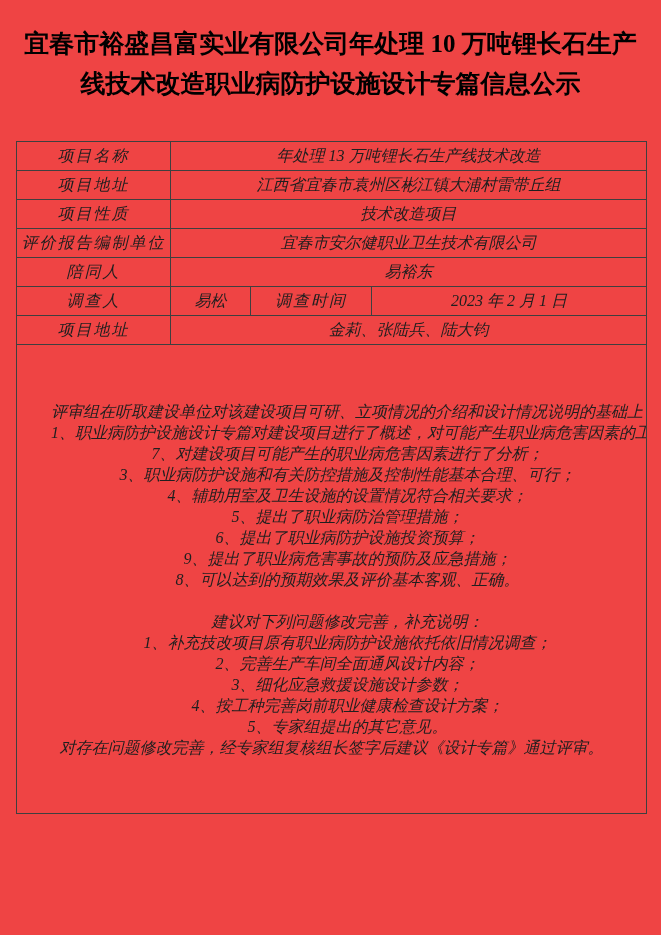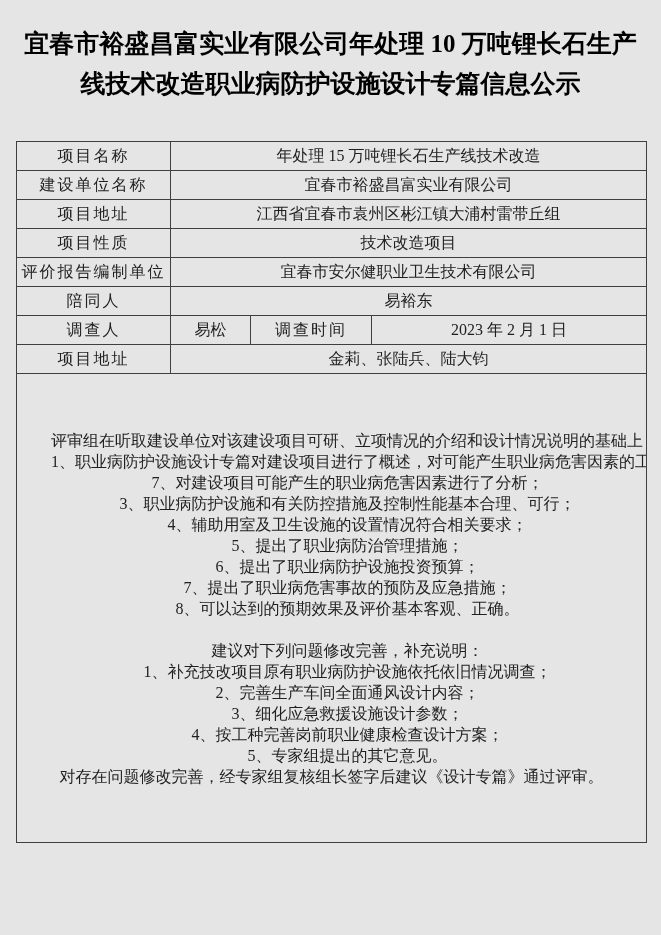--- a/index.html
+++ b/index.html
@@ -4,40 +4,41 @@
 <style>
   html, body {
     margin: 0;
     padding: 0;
     background: #ffffff;
   }
   .page {
     position: relative;
     width: 661px;
     height: 935px;
-    background: #e5e5e5;
+    background: #ef4444;
     font-family: "Liberation Serif", "DejaVu Serif", serif;
     color: #1c1c1c;
     overflow: hidden;
   }
   .doc-title {
     margin: 24px 16px 0 16px;
     text-align: center;
     font-size: 25px;
     font-weight: bold;
     line-height: 40px;
     color: #000000;
   }
   table.info-table {
     position: absolute;
     left: 16px;
     top: 141px;
     width: 630px;
     border-collapse: collapse;
     table-layout: fixed;
+    font-style: italic;
   }
   table.info-table td {
     border: 1px solid #3f3f3f;
     font-size: 16px;
     text-align: center;
     vertical-align: middle;
     padding: 0 2px;
     color: #1f1f1f;
     overflow: hidden;
     white-space: nowrap;
@@ -80,25 +81,21 @@
   <table class="info-table">
     <colgroup>
       <col style="width:154px">
       <col style="width:80px">
       <col style="width:121px">
       <col style="width:275px">
     </colgroup>
     <tbody>
       <tr class="info-row">
         <td class="label-cell">项目名称</td>
-        <td colspan="3">年处理 15 万吨锂长石生产线技术改造</td>
-      </tr>
-      <tr class="info-row">
-        <td class="label-cell">建设单位名称</td>
-        <td colspan="3">宜春市裕盛昌富实业有限公司</td>
+        <td colspan="3">年处理 13 万吨锂长石生产线技术改造</td>
       </tr>
       <tr class="info-row">
         <td class="label-cell">项目地址</td>
         <td colspan="3">江西省宜春市袁州区彬江镇大浦村雷带丘组</td>
       </tr>
       <tr class="info-row">
         <td class="label-cell">项目性质</td>
         <td colspan="3">技术改造项目</td>
       </tr>
       <tr class="info-row">
@@ -121,21 +118,21 @@
       </tr>
       <tr>
         <td colspan="4" class="opinion-cell">
           <p>评审组在听取建设单位对该建设项目可研、立项情况的介绍和设计情况说明的基础上，查阅了有关资料，评审了《设计专篇》，经过认真讨论，形成以下意见：</p>
           <p>1、职业病防护设施设计专篇对建设项目进行了概述，对可能产生职业病危害因素的工作场所、工艺设备、原辅材料等进行了描述；</p>
           <p>7、对建设项目可能产生的职业病危害因素进行了分析；</p>
           <p>3、职业病防护设施和有关防控措施及控制性能基本合理、可行；</p>
           <p>4、辅助用室及卫生设施的设置情况符合相关要求；</p>
           <p>5、提出了职业病防治管理措施；</p>
           <p>6、提出了职业病防护设施投资预算；</p>
-          <p>7、提出了职业病危害事故的预防及应急措施；</p>
+          <p>9、提出了职业病危害事故的预防及应急措施；</p>
           <p>8、可以达到的预期效果及评价基本客观、正确。</p>
           <p class="suggest-heading">建议对下列问题修改完善，补充说明：</p>
           <p>1、补充技改项目原有职业病防护设施依托依旧情况调查；</p>
           <p>2、完善生产车间全面通风设计内容；</p>
           <p>3、细化应急救援设施设计参数；</p>
           <p>4、按工种完善岗前职业健康检查设计方案；</p>
           <p>5、专家组提出的其它意见。</p>
           <p class="conclusion">对存在问题修改完善，经专家组复核组长签字后建议《设计专篇》通过评审。</p>
         </td>
       </tr>

